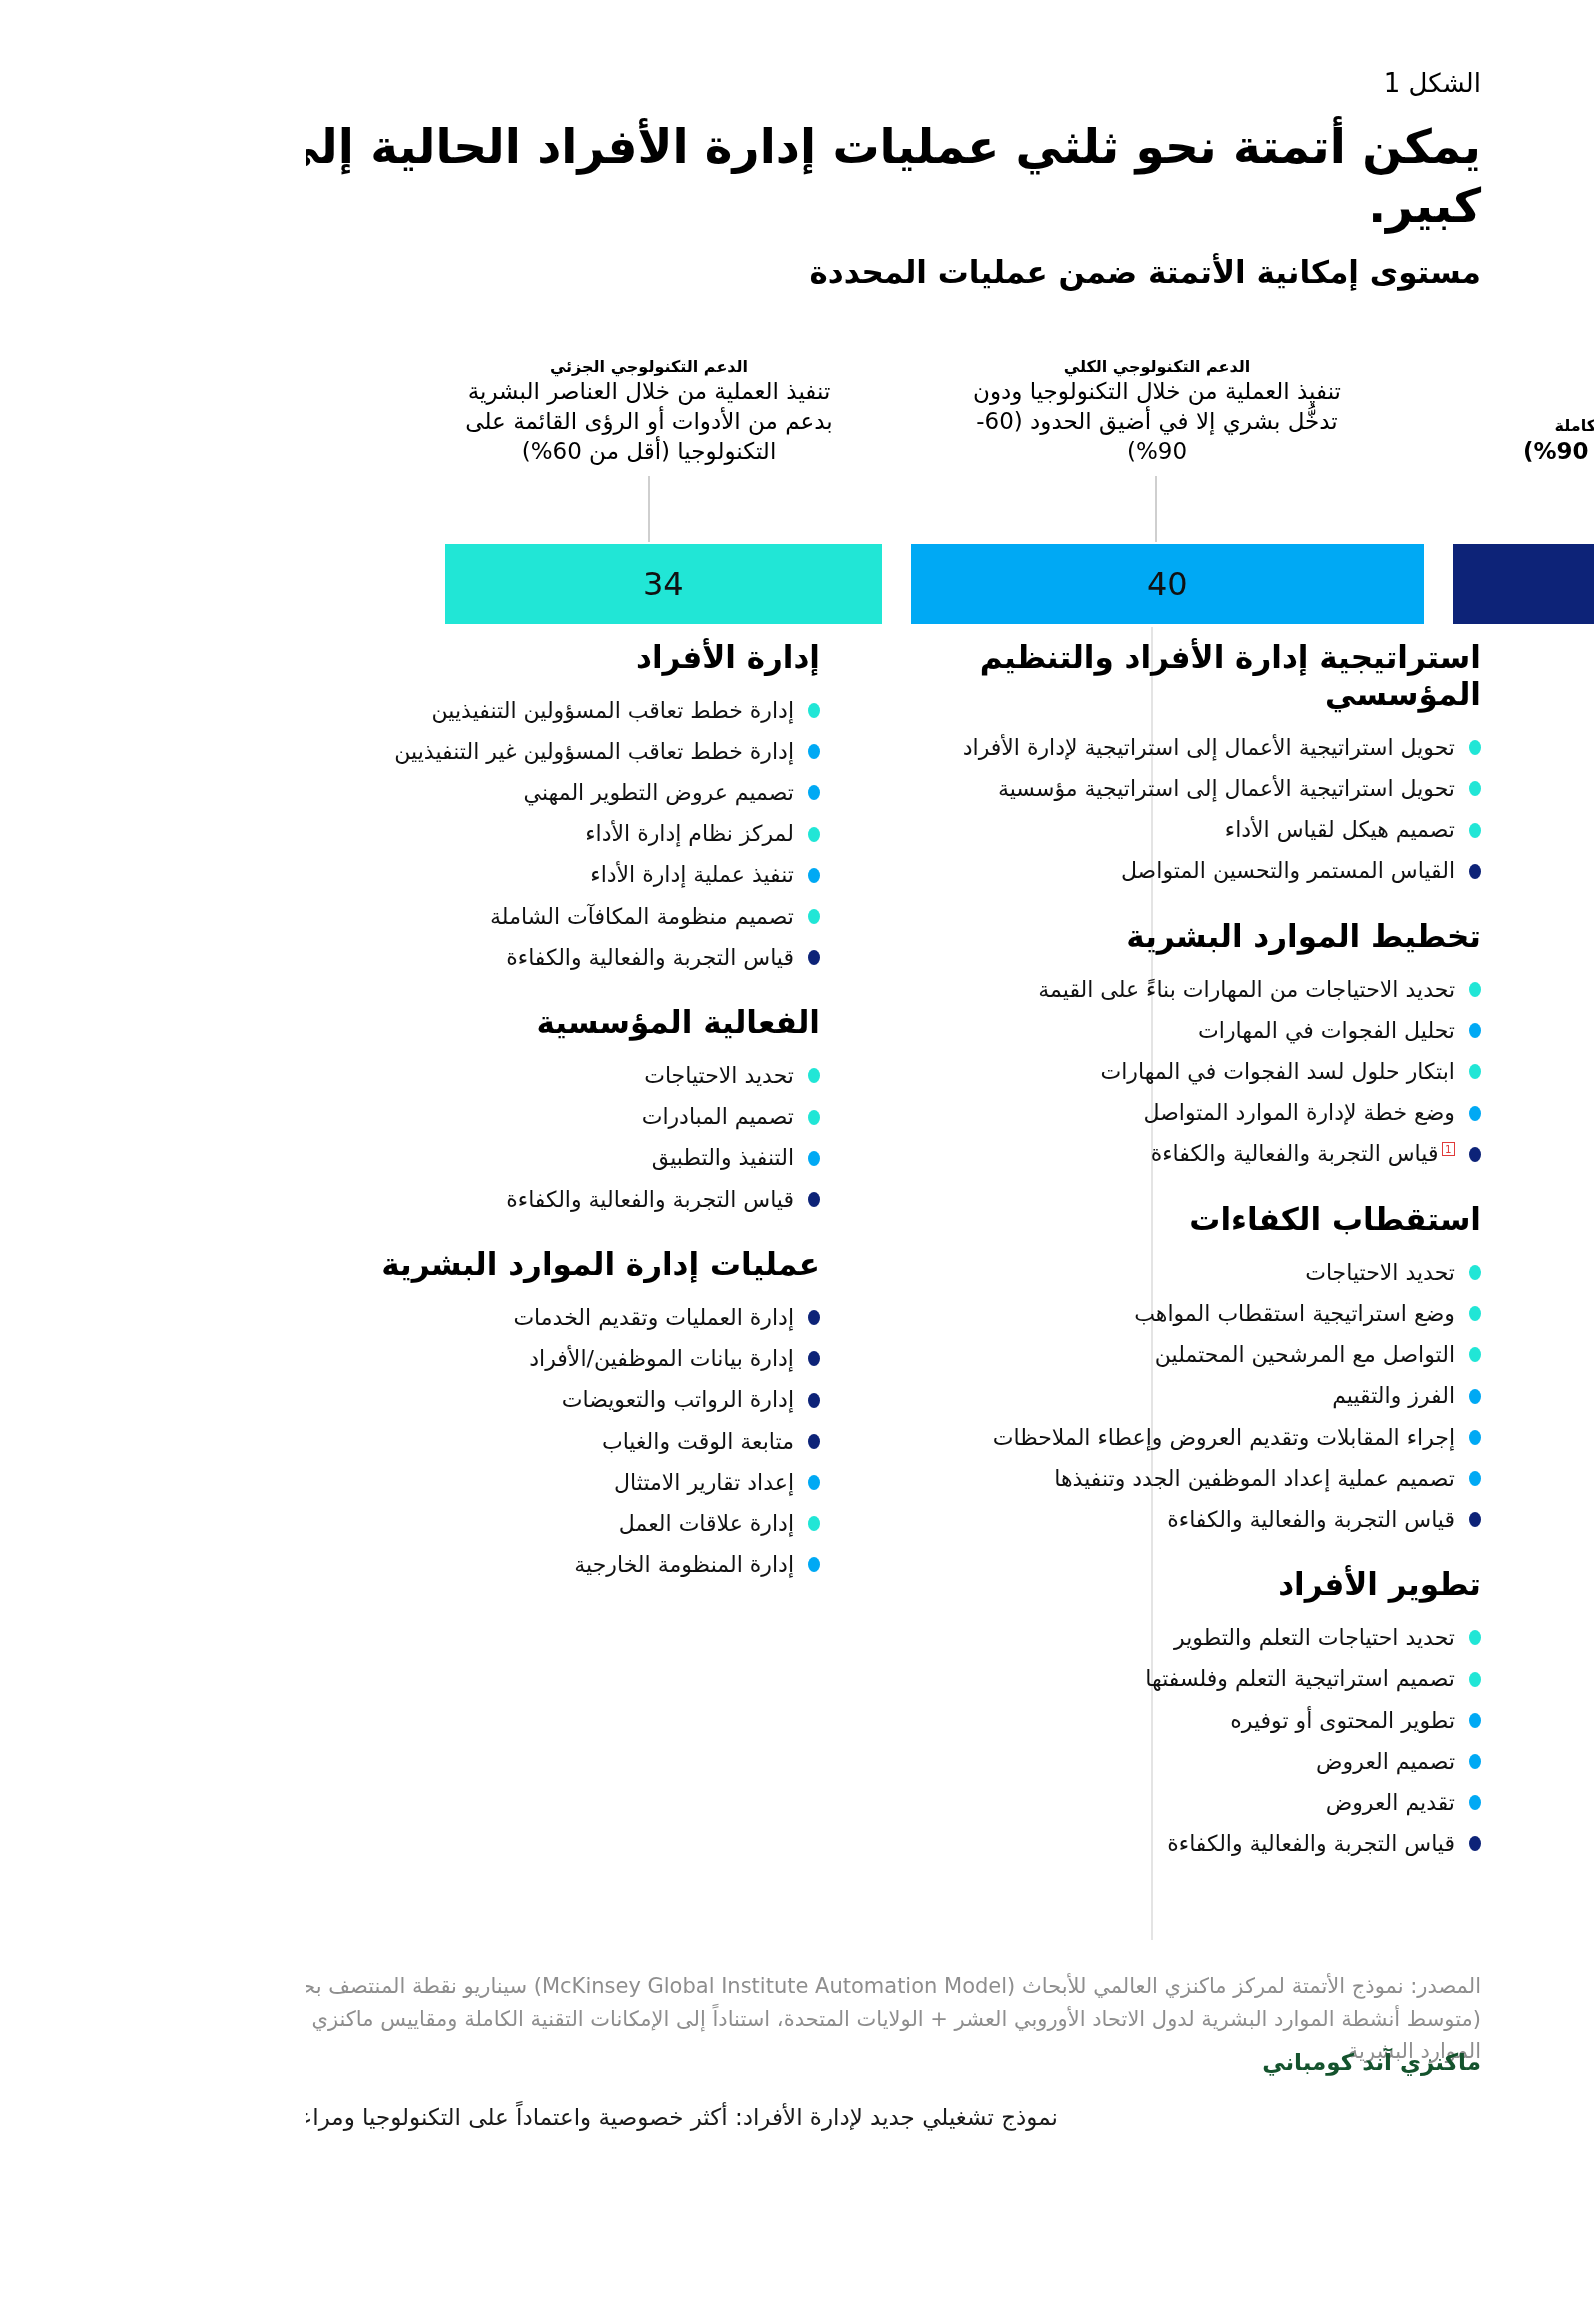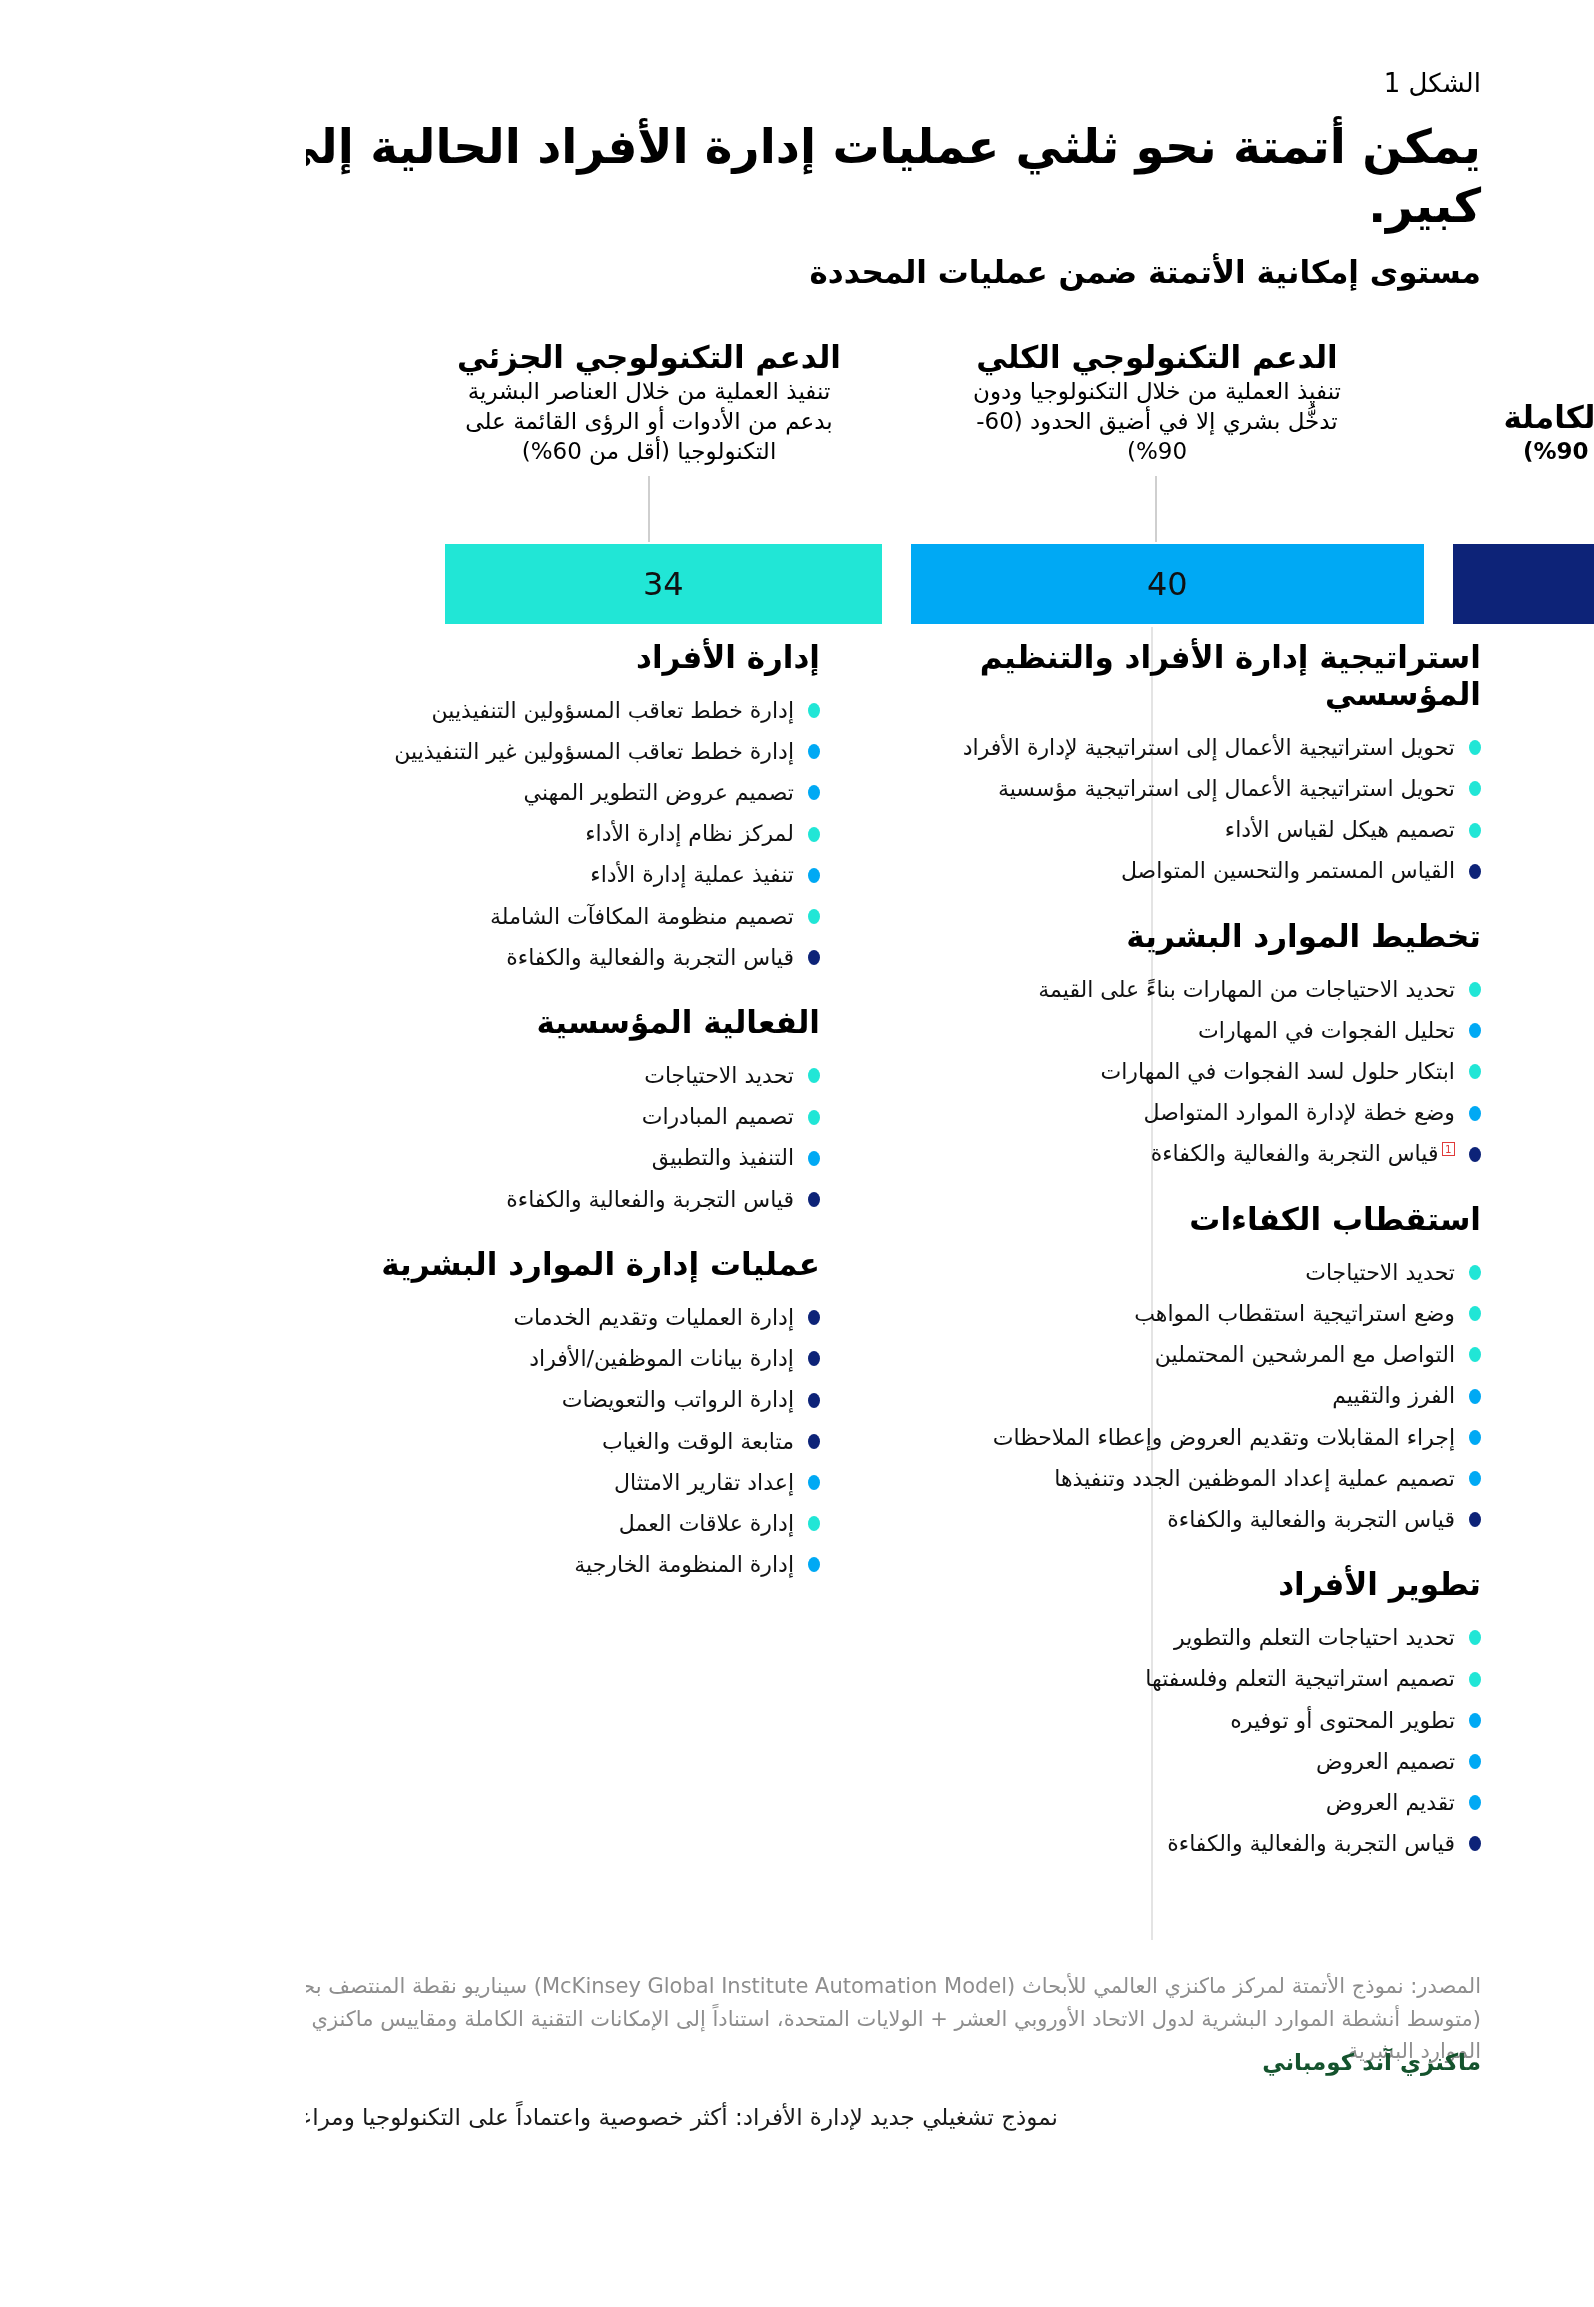--- a/index.html
+++ b/index.html
@@ -10,21 +10,21 @@
   }
   .figure-label{position:absolute;top:68px;right:113px;font-size:26px;font-weight:500;color:#000;}
   .page-title{
     position:absolute;top:118px;right:113px;width:1372px;
     font-size:47px;font-weight:700;line-height:1.25;color:#000;text-align:right;
   }
   .subtitle{position:absolute;top:254px;right:113px;font-size:31px;font-weight:700;color:#000;}
 
   
   .col-header{position:absolute;bottom:1840px;width:410px;text-align:center;color:#000;}
-  .col-header .h-title{font-size:31px;font-weight:700;line-height:1.3;}
+  .col-header .h-title{font-size:16px;font-weight:700;line-height:1.3;}
   .col-header .h-desc{font-size:23px;font-weight:400;line-height:1.3;}
   .col-header .h-desc.bold{font-weight:700;}
   .connector{position:absolute;top:476px;height:66px;width:2.4px;background:#cfcfcf;}
 
   
   .bar{position:absolute;top:544px;left:110px;width:1371px;height:80px;display:flex;}
   .segment{display:flex;align-items:center;justify-content:center;font-size:32px;font-weight:400;margin-left:29px;}
 
   
   .list-col{position:absolute;top:639px;text-align:right;}

